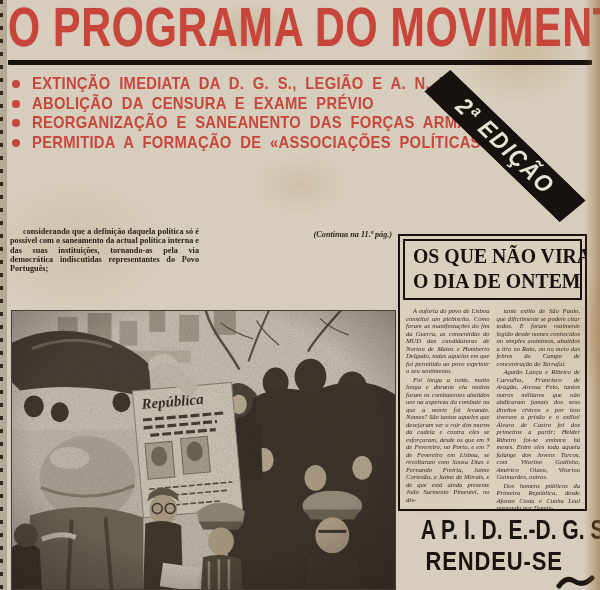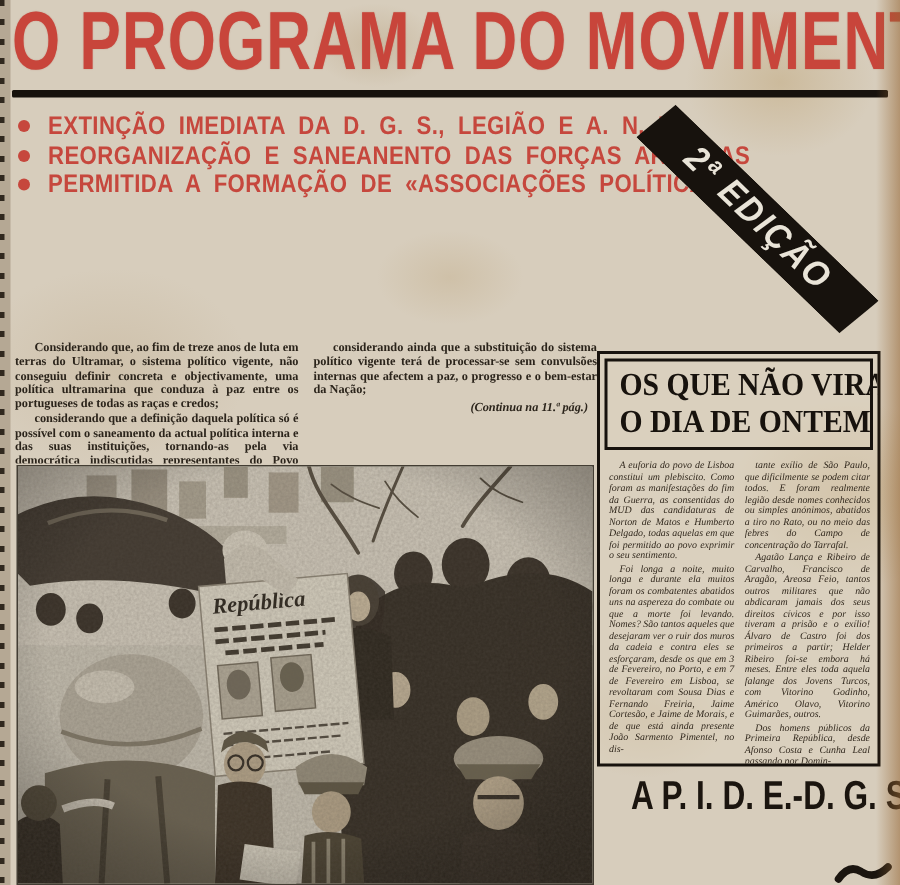--- a/index.html
+++ b/index.html
@@ -113,35 +113,34 @@
 <div class="page">
 
   <div class="edge-left"></div>
 
   <h1 class="headline"><span>O PROGRAMA DO MOVIMENTO</span></h1>
 
   <div class="rule"></div>
 
   <ul class="program">
     <li><span class="dot"></span><span class="ptext">EXTINÇÃO IMEDIATA DA D. G. S., LEGIÃO E A. N. P.</span></li>
+    <li><span class="dot"></span><span class="ptext">ABOLIÇÃO DA CENSURA E EXAME PRÉVIO</span></li>
     <li><span class="dot"></span><span class="ptext">REORGANIZAÇÃO E SANEANENTO DAS FORÇAS ARMADAS</span></li>
     <li><span class="dot"></span><span class="ptext">PERMITIDA A FORMAÇÃO DE «ASSOCIAÇÕES POLÍTICAS»</span></li>
   </ul>
 
   <div class="ribbon">
     <span>2ª EDIÇÃO</span>
   </div>
 
   <div class="body-cols">
     <div class="bcol">
-      <p>Considerando que, ao fim de treze anos de luta em terras do Ultramar, o sistema político vigente, não conseguiu definir concreta e objectivamente, uma política ultramarina que conduza à paz entre os portugueses de todas as raças e credos;</p>
       <p>considerando que a definição daquela política só é possível com o saneamento da actual política interna e das suas instituições, tornando-as pela via democrática indiscutidas representantes do Povo Português;</p>
     </div>
     <div class="bcol">
-      <p>considerando ainda que a substituição do sistema político vigente terá de processar-se sem convulsões internas que afectem a paz, o progresso e o bem-estar da Nação;</p>
       <p class="continua">(Continua na 11.ª pág.)</p>
     </div>
   </div>
 
   <figure class="photo">
     <svg viewBox="0 0 385 280" preserveAspectRatio="none">
       <defs>
         <filter id="grain" x="0" y="0" width="100%" height="100%">
           <feTurbulence type="fractalNoise" baseFrequency="0.55" numOctaves="2" stitchTiles="stitch"></feTurbulence>
           <feColorMatrix type="matrix" values="0 0 0 0 0.12  0 0 0 0 0.10  0 0 0 0 0.08  0 0 0 0.55 0"></feColorMatrix>
@@ -259,20 +258,21 @@
         <p>tante exílio de São Paulo, que dificilmente se podem citar todos. E foram realmente legião desde nomes conhecidos ou simples anónimos, abatidos a tiro no Rato, ou no meio das febres do Campo de concentração do Tarrafal.</p>
         <p>Agatão Lança e Ribeiro de Carvalho, Francisco de Aragão, Areosa Feio, tantos outros militares que não abdicaram jamais dos seus direitos cívicos e por isso tiveram a prisão e o exílio! Álvaro de Castro foi dos primeiros a partir; Helder Ribeiro foi-se embora há meses. Entre eles toda aquela falange dos Jovens Turcos, com Vitorino Godinho, Américo Olavo, Vitorino Guimarães, outros.</p>
         <p>Dos homens públicos da Primeira República, desde Afonso Costa e Cunha Leal passando por Domin-</p>
 
       </div>
     </div>
   </aside>
 
   <div class="bottom-block">
     <div><span class="bh1">A P. I. D. E.-D. G. S.</span></div>
+    <div><span class="bh2">RENDEU-SE</span></div>
   </div>
 
   <div class="tilde-frag">
     <svg viewBox="0 0 40 18" width="40" height="18">
       <path d="M3,14 Q10,4 18,9 Q27,15 36,6" stroke="#1b150f" stroke-width="5" fill="none" stroke-linecap="round"></path>
     </svg>
   </div>
 
   <div class="edge-right"></div>
 

